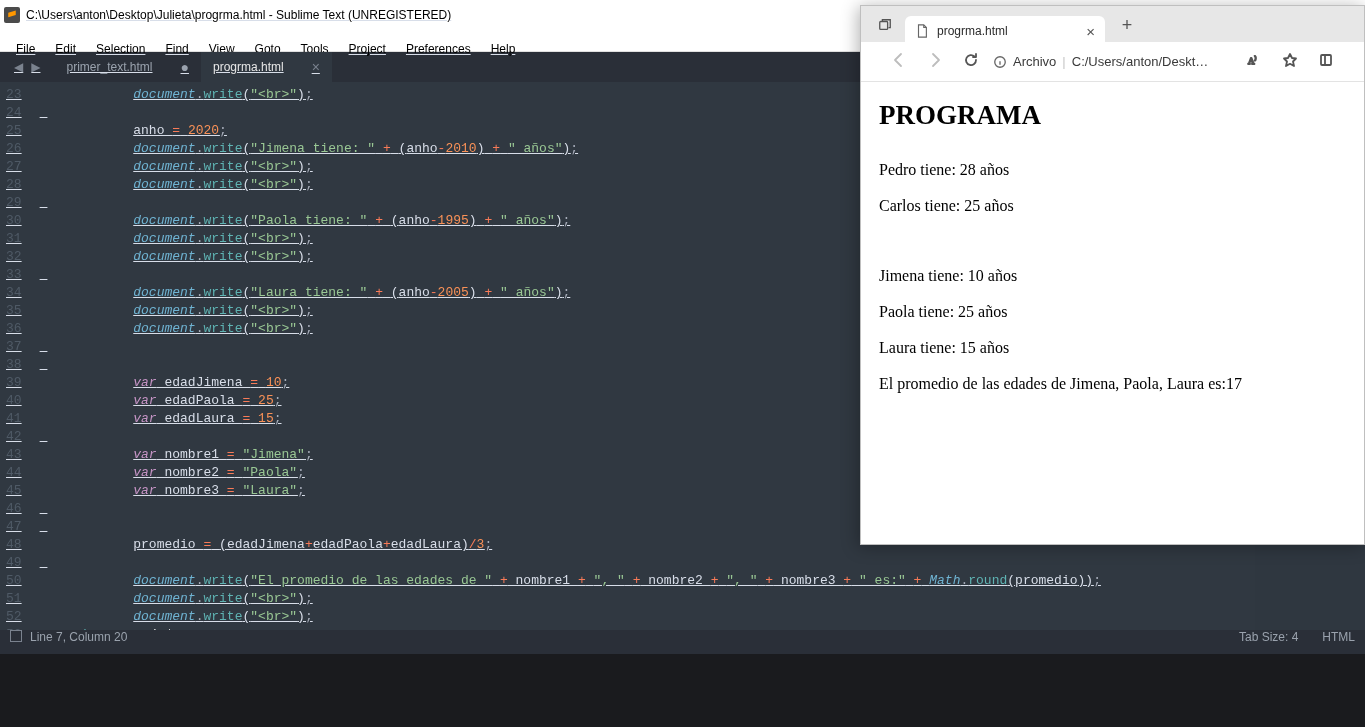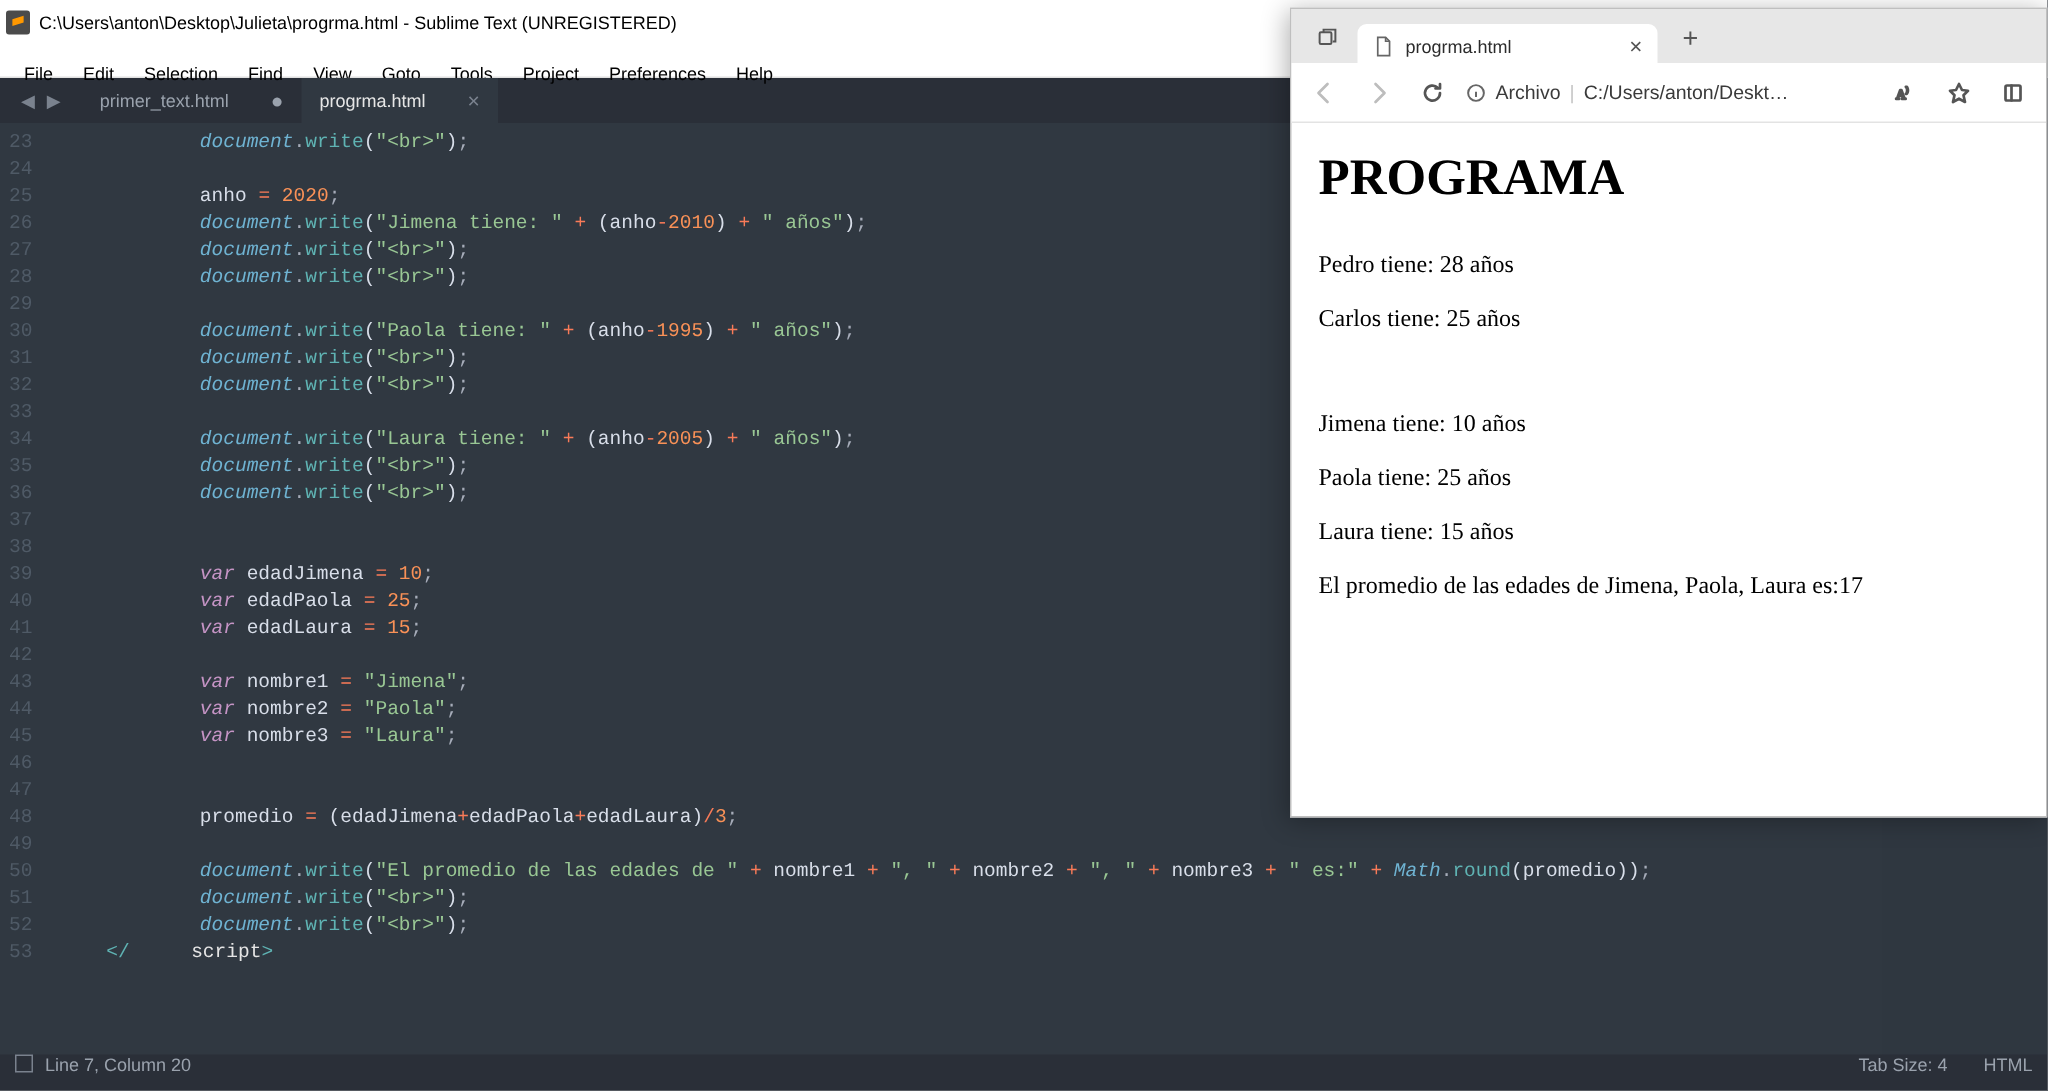--- a/index.html
+++ b/index.html
@@ -1,20 +1,20 @@
 <!DOCTYPE html>
 <html><head>
 <meta charset="utf-8">
 <style>
 * { margin: 0; padding: 0; box-sizing: border-box; }
 body { font-family: "Segoe UI", Tahoma, sans-serif; font-size: 12px; overflow: hidden; }
 .desktop { position: relative; width: 1365px; height: 727px; background: #1a1b1e; }
 
 
-.sublime { position: absolute; left: 0; top: 0; width: 1365px; height: 727px; background: #303841; color: #d8dee9; }
+.sublime { position: absolute; left: 0; top: 0; width: 1365px; height: 654px; background: #303841; color: #d8dee9; text-decoration: underline; }
 .titlebar { height: 30px; background: #fff; color: #000; display: flex; align-items: center; padding: 0 4px; }
 .sublime-icon { width: 16px; height: 16px; background: #4b4b4b; border-radius: 2px; display: inline-flex; align-items: center; justify-content: center; margin-right: 6px; }
 .sublime-icon svg { width: 12px; height: 12px; }
 .title-text { font-size: 12px; color: #000; }
 .menubar { height: 22px; background: #fff; color: #000; display: flex; align-items: center; padding: 0 6px; gap: 0; border-bottom: 1px solid #e0e0e0; }
 .menubar span { padding: 2px 10px; font-size: 12px; cursor: default; margin-top: 16px; }
 .tabstrip { height: 30px; background: #2a2f38; display: flex; align-items: stretch; }
 .navarrows { display: flex; align-items: center; padding: 0 10px; color: #7a828e; }
 .navarrows span { padding: 0 4px; font-size: 12px; }
 .tab { display: flex; align-items: center; padding: 0 12px; color: #9aa2ad; font-size: 12px; position: relative; }
@@ -49,29 +49,29 @@
 
 .browser { position: absolute; right: 0; top: 5px; width: 505px; height: 540px; background: #fff; box-shadow: -2px 2px 16px rgba(0,0,0,.3); border: 1px solid #bfbfbf; }
 .br-tabstrip { height: 36px; background: #e7e7e7; display: flex; align-items: center; padding: 2px 4px 0 4px; }
 .br-sysicon { width: 24px; height: 24px; border-radius: 4px; display: flex; align-items: center; justify-content: center; margin: 0 8px; }
 .br-sysicon svg { width: 14px; height: 14px; stroke: #555; fill: none; stroke-width: 1.5; }
 .br-tab { background: #fff; border-radius: 6px 6px 0 0; height: 30px; display: flex; align-items: center; padding: 0 10px; font-size: 12px; color: #2b2b2b; min-width: 200px; position: relative; top: 6px; }
 .br-tab .page-icon { width: 14px; height: 14px; margin-right: 8px; }
 .br-tab .page-icon svg { width: 14px; height: 14px; fill: none; stroke: #666; stroke-width: 1.3; }
 .br-tab .close { margin-left: auto; font-size: 15px; color: #555; }
 .br-new { margin-left: 8px; font-size: 18px; color: #555; width: 28px; text-align: center; }
-.br-toolbar { height: 40px; background: #fff; border-bottom: 1px solid #e3e3e3; display: flex; align-items: center; padding: 0 4px; }
+.br-toolbar { height: 40px; background: #fff; border-bottom: 1px solid #e3e3e3; display: flex; padding: 0 20px; }
 .br-btn { width: 36px; height: 36px; display: flex; align-items: center; justify-content: center; color: #555; }
 .br-btn.disabled { color: #bdbdbd; }
 .br-btn svg { width: 16px; height: 16px; fill: none; stroke: currentColor; stroke-width: 1.8; stroke-linecap: round; stroke-linejoin: round; }
 .br-addr { flex: 1; display: flex; align-items: center; color: #3a3a3a; font-size: 13px; gap: 6px; padding-left: 4px; }
 .br-addr .info-icon svg { width:14px; height:14px; stroke:#666; fill:none; stroke-width:1.5; }
 .br-addr .sep { color: #c6c6c6; }
 .br-page { padding: 18px 18px; font-family: "Times New Roman", serif; color: #000; }
-.br-page h1 { font-size: 34px; font-weight: bold; margin-bottom: 30px; }
+.br-page h1 { font-size: 27px; font-weight: bold; margin-bottom: 30px; }
 .br-page p { font-size: 16px; margin: 0 0 18px 0; }
 .br-page .gap { height: 34px; }
 
 svg { display: block; }
 </style>
 </head>
 <body>
 
 <div class="desktop">
 

